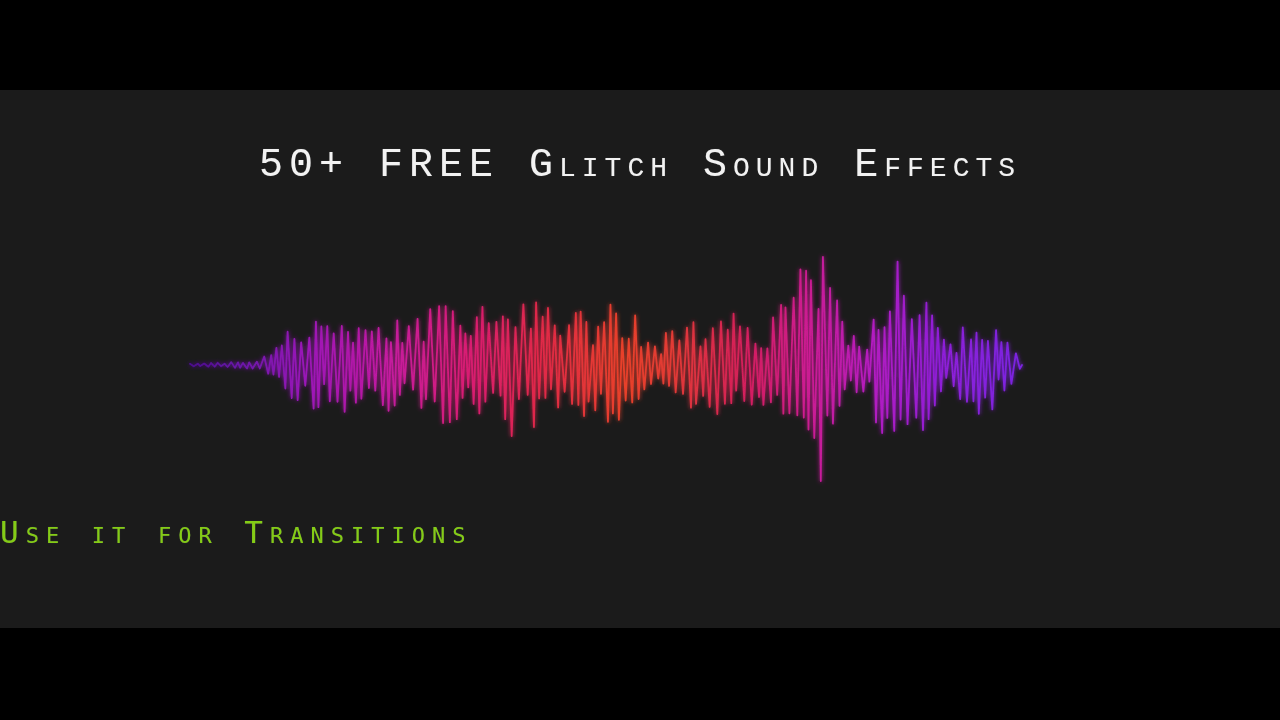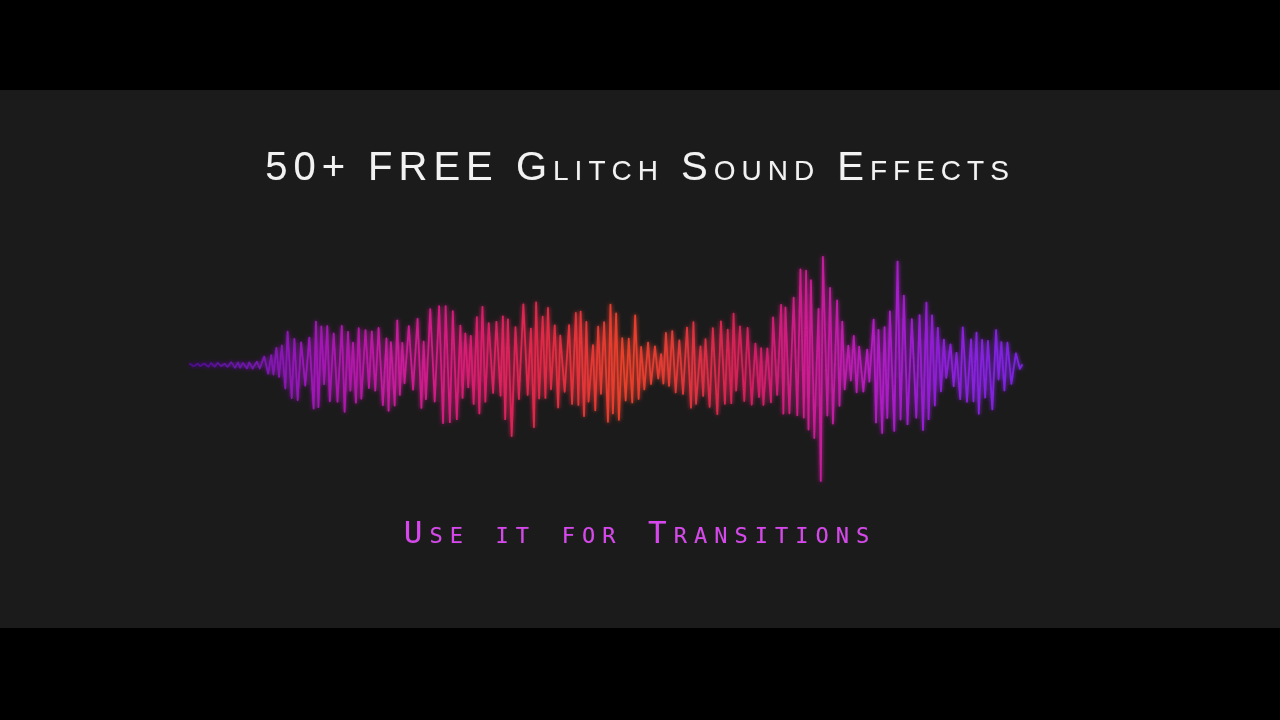--- a/index.html
+++ b/index.html
@@ -44,38 +44,37 @@
   }
 
   
   #title {
     position: absolute;
     left: 0;
     top: 52px;
     width: 1280px;
     text-align: center;
     color: #f2f2f2;
-    font-family: Liberation Sans, sans-serif;
+    font-family: Liberation Mono, monospace;
     font-size: 40px;
     font-weight: 300;
     letter-spacing: 6px;
     font-variant: small-caps;
     white-space: nowrap;
     line-height: 1.2;
     text-shadow: 0 0 1px rgba(255,255,255,0.25);
   }
 
   
   #subtitle {
     position: absolute;
     left: 0;
     top: 424px;
     width: 1280px;
-    text-align: center;
-    color: #d946ef;
+    color: #84cc16;
     font-family: "DejaVu Sans Mono", "Liberation Mono", monospace;
     font-size: 31px;
     font-weight: 300;
     letter-spacing: 7px;
     font-variant: small-caps;
     white-space: nowrap;
     line-height: 1.2;
     text-shadow: 0 0 1px rgba(255,255,255,0.2);
   }
 

